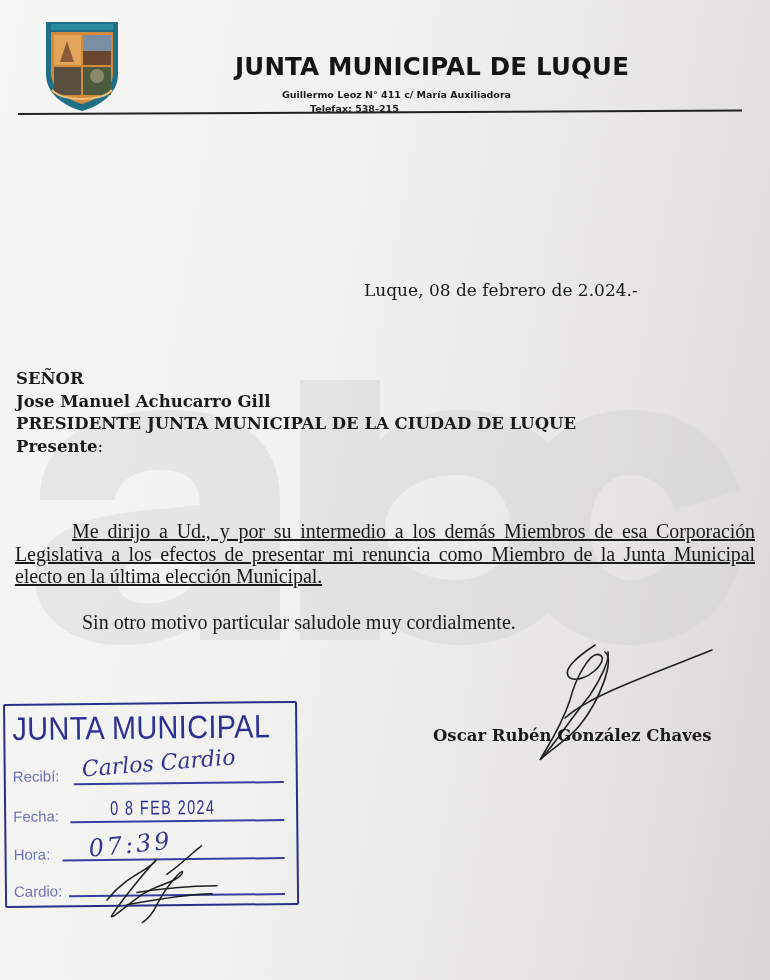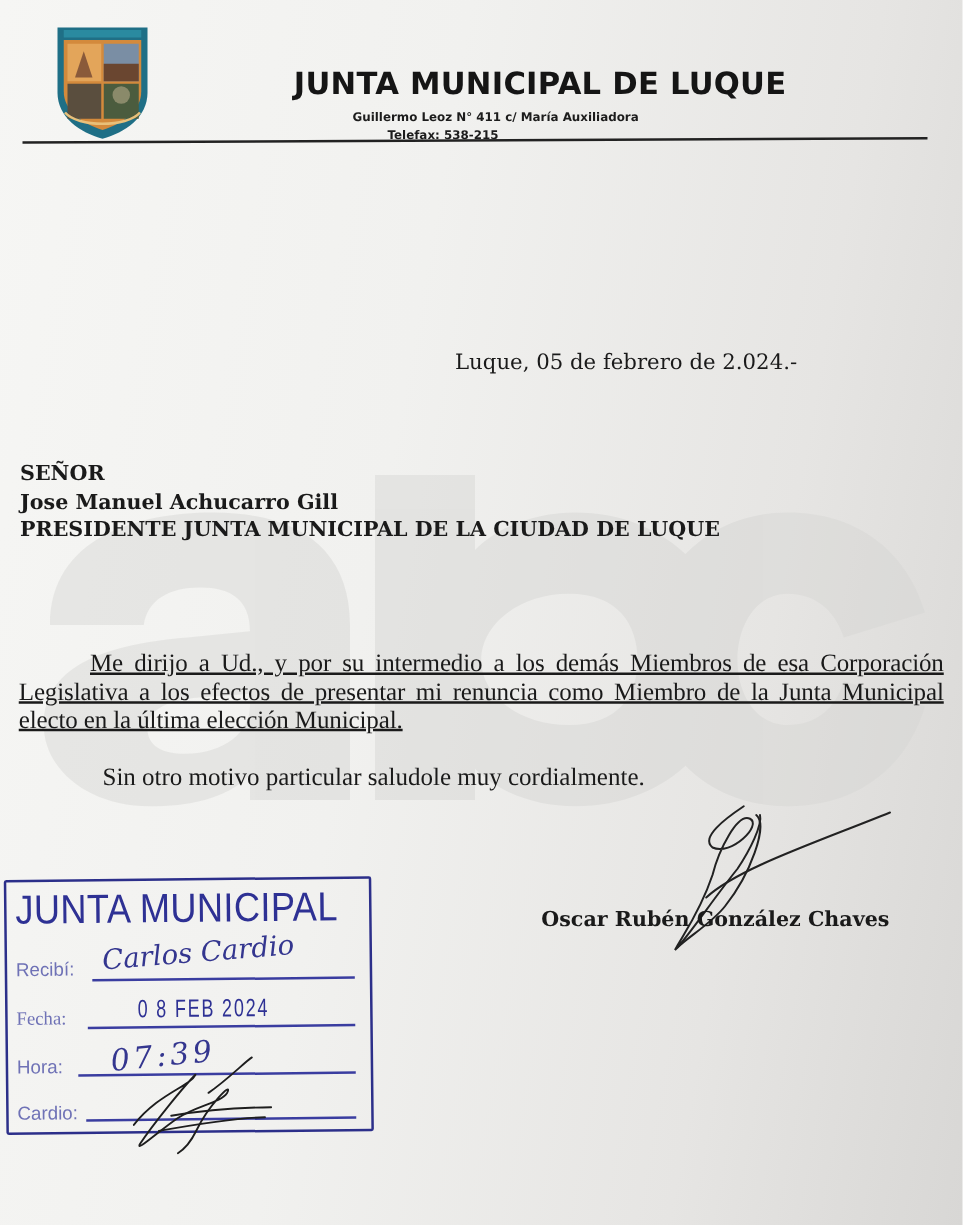--- a/index.html
+++ b/index.html
@@ -101,26 +101,27 @@
   <circle cx="55" cy="60" r="7" fill="#8a8a6a"></circle>
   <path d="M18 46 L25 25 L32 46 Z" fill="#8a5a3a"></path>
   <rect x="9" y="8" width="62" height="6" fill="#2a8aa0"></rect>
   <path d="M10 74 C20 86 60 86 70 74" stroke="#e8c07a" stroke-width="2" fill="none"></path>
 </svg>
 <div class="abs org-title">JUNTA MUNICIPAL DE LUQUE</div>
 <div class="abs org-address">Guillermo Leoz N° 411 c/ María Auxiliadora</div>
 <div class="abs org-phone">Telefax: 538-215</div>
 <div class="abs header-rule"></div>
 
-<div class="abs date-line">Luque, 05 de febrero de 2.024.-</div>
+<div class="abs date-line">Luque, 08 de febrero de 2.024.-</div>
 
 <div class="abs recipient">
   <div>SEÑOR</div>
   <div>Jose Manuel Achucarro Gill</div>
   <div>PRESIDENTE JUNTA MUNICIPAL DE LA CIUDAD DE LUQUE</div>
+  <div><span>Presente</span><span class="presente-colon">:</span></div>
 </div>
 
 <div class="abs paragraph">Me dirijo a Ud., y por su intermedio a los demás Miembros de esa Corporación Legislativa a los efectos de presentar mi renuncia como Miembro de la Junta Municipal electo en la última elección Municipal.</div>
 <div class="abs closing">Sin otro motivo particular saludole muy cordialmente.</div>
 
 <svg class="abs signature" viewBox="0 0 230 130">
   <g fill="none" stroke="#222" stroke-width="1.6" stroke-linecap="round">
     <path d="M95 5 C80 15 60 30 70 38 C85 45 110 20 100 15 C90 10 75 40 70 60 C60 90 45 110 40 120 C50 110 70 80 90 55 C100 40 110 20 108 12"></path>
     <path d="M105 12 C115 20 100 60 80 85 C70 98 50 110 42 118"></path>
     <path d="M65 78 C90 55 150 35 212 10"></path>
@@ -128,21 +129,21 @@
 </svg>
 <div class="abs signer">Oscar Rubén González Chaves</div>
 
 <div class="abs stamp">
   <div class="stamp-title">JUNTA MUNICIPAL</div>
 
   <div class="stamp-row" style="top:62px;">Recibí:</div>
   <div class="stamp-line" style="left:68px; top:78px; width:210px;"></div>
   <div class="stamp-handwriting" style="left:76px; top:46px; transform:rotate(-4deg);">Carlos Cardio</div>
 
-  <div class="stamp-row" style="top:102px;font-family:Liberation Serif, serif;">Fecha:</div>
+  <div class="stamp-row" style="top:102px;">Fecha:</div>
   <div class="stamp-line" style="left:64px; top:116px; width:214px;"></div>
   <div class="stamp-date" style="left:104px; top:92px;">0 8 FEB 2024</div>
 
   <div class="stamp-row" style="top:140px;">Hora:</div>
   <div class="stamp-line" style="left:56px; top:154px; width:222px;"></div>
   <div class="stamp-handwriting" style="left:82px; top:126px; font-size:24px; letter-spacing:3px; transform:rotate(-5deg);">07:39</div>
 
   <div class="stamp-row" style="top:177px;">Cardio:</div>
   <div class="stamp-line" style="left:62px; top:190px; width:216px;"></div>
   <svg style="position:absolute; left:90px; top:140px;" width="130" height="80" viewBox="0 0 130 80">

